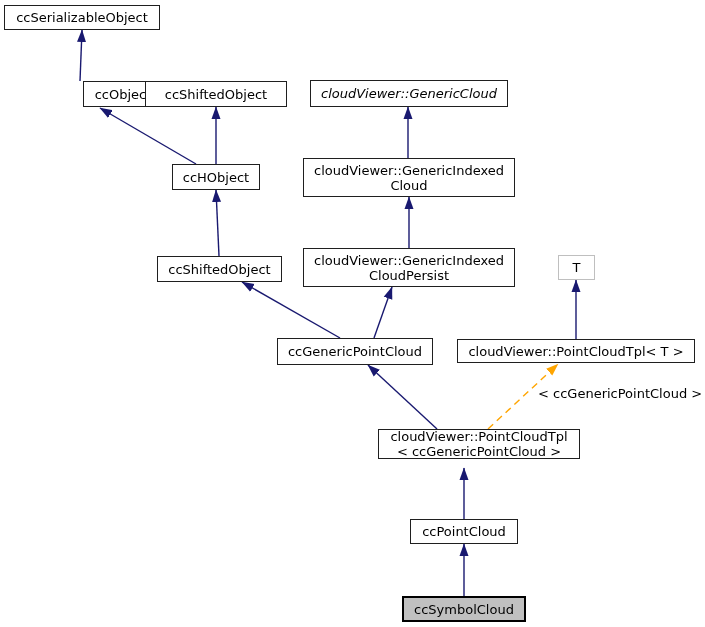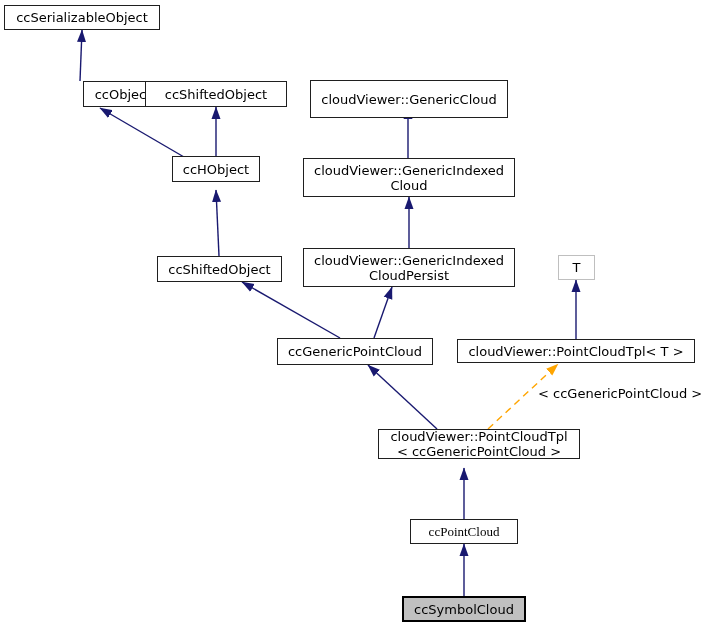--- a/index.html
+++ b/index.html
@@ -58,30 +58,30 @@
     position: absolute;
     color: var(--text);
     font-size: 13px;
     line-height: 14px;
     white-space: nowrap;
   }
   
   #n-serializable   { left: 4px;   top: 5px;   width: 156px; height: 25px; }
   #n-ccobject       { left: 43px;  top: 81px;  width: 80px;  height: 26px; margin-left: 40px; }
   #n-drawable       { left: 145px; top: 81px;  width: 142px; height: 26px; }
-  #n-genericcloud   { left: 310px; top: 80px;  width: 198px; height: 38px; }
-  #n-cchobject      { left: 172px; top: 156px; width: 88px;  height: 26px; }
+  #n-genericcloud   { left: 310px; top: 80px;  width: 198px; height: 27px; font-style: italic; }
+  #n-cchobject      { left: 172px; top: 164px; width: 88px;  height: 26px; }
   #n-genindexed     { left: 303px; top: 158px; width: 212px; height: 39px; }
   #n-shifted        { left: 157px; top: 256px; width: 125px; height: 26px; }
   #n-genpersist     { left: 303px; top: 248px; width: 212px; height: 39px; }
   #n-t              { left: 558px; top: 255px; width: 37px;  height: 25px; }
   #n-genericpc      { left: 277px; top: 338px; width: 156px; height: 27px; }
   #n-tplt           { left: 457px; top: 339px; width: 238px; height: 24px; }
   #n-tplgeneric     { left: 363px; top: 429px; width: 202px; height: 30px; margin-left: 15px; }
-  #n-pointcloud     { left: 410px; top: 519px; width: 108px; height: 25px; font-family: Liberation Serif, serif; }
+  #n-pointcloud     { left: 410px; top: 519px; width: 108px; height: 25px; }
   #n-symbolcloud    { left: 402px; top: 596px; width: 124px; height: 26px; }
   #l-template-args  { left: 538px; top: 387px; width: 164px; height: 14px; text-align: center; }
 </style>
 </head>
 <body>
 
 <div id="canvas">
 
   <svg id="edges" viewBox="0 0 705 627" xmlns="http://www.w3.org/2000/svg">
     <defs>

